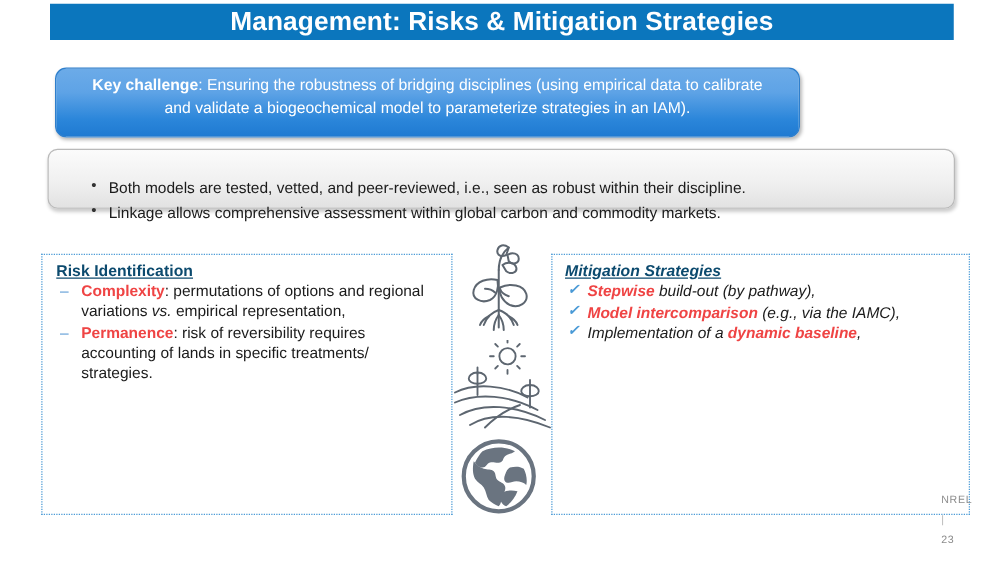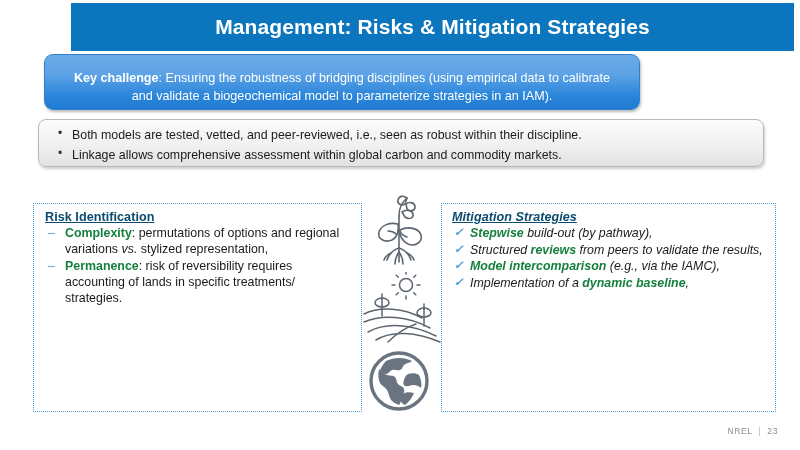--- a/index.html
+++ b/index.html
@@ -5,54 +5,54 @@
   html,body{margin:0;padding:0;}
   body{
     width:800px;height:450px;background:#ffffff;overflow:hidden;
     font-family:"Liberation Sans", sans-serif;
     position:relative;
   }
   .slide{position:absolute;inset:0;width:800px;height:450px;background:#fff;}
 
   
   .title-bar{
-    position:absolute;left:40px;top:3px;width:723px;height:48px;
+    position:absolute;left:40px;top:3px;width:723px;height:29px;
     background:#0b76bd;
-    display:flex;align-items:center;justify-content:center;margin-left:31px;
+    display:flex;align-items:center;justify-content:center;
   }
   .title-bar .title-text{
     color:#ffffff;font-size:21px;font-weight:bold;letter-spacing:0.1px;
     text-align:center;line-height:1.1;
   }
 
   
   .key-box{
     position:absolute;left:44px;top:54px;width:596px;height:56px;
     border-radius:9px;
     background:linear-gradient(to bottom,#6cabe8 0%,#5ea3e6 35%,#2b86da 75%,#1f7ad2 100%);
     border:1px solid #2f7fcc;
     box-shadow:1px 2px 3px rgba(0,0,0,0.28);
-    display:flex;align-items:flex-end;justify-content:center;
+    display:flex;align-items:flex-start;justify-content:center;
     box-sizing:border-box;padding:4px 26px;
   }
   .key-box .key-text{
     color:#ffffff;font-size:12.6px;line-height:1.45;text-align:center;
   }
   .key-box .key-text b{font-weight:bold;}
 
   
   .gray-box{
     position:absolute;left:38px;top:119px;width:726px;height:48px;
     border-radius:8px;
     background:linear-gradient(to bottom,#fbfbfb 0%,#f0f0f0 55%,#e2e2e2 100%);
     border:1px solid #b9b9b9;
     box-shadow:1px 2px 3px rgba(0,0,0,0.20);
     box-sizing:border-box;padding:5px 14px 5px 16px;
   }
-  .gray-box ul{list-style:none;margin:0;padding:0;}
+  .gray-box ul{list-style:none;margin:15px;padding:0;}
   .gray-box li{
     position:relative;padding-left:17px;
     font-size:12.4px;color:#1b1b1b;line-height:1.62;
   }
   .gray-box li:before{
     content:"\2022";position:absolute;left:3px;top:-1px;
     font-size:12px;color:#333;
   }
 
   
@@ -74,36 +74,36 @@
     margin-bottom:0.5px;
   }
   .panel-left li{padding-left:20px;}
   .panel-left li:before{
     content:"\2013";position:absolute;left:3px;top:0;color:#5b9bd5;font-size:12.4px;
   }
   .panel-right li{padding-left:18px;}
   .panel-right li:before{
     content:"\2713";position:absolute;left:2px;top:0;color:#4a9ad6;font-size:11.5px;font-weight:bold;
   }
-  .accent{color:#15803d;font-weight:bold;}
+  .accent{color:#ef4444;font-weight:bold;}
   .ital{font-style:italic;}
 
   
   .icon-col{
     position:absolute;left:360px;top:190px;width:82px;height:230px;
   }
   .icon-plant{position:absolute;left:6px;top:0px;}
   .icon-field{position:absolute;left:0px;top:82px;}
   .icon-globe{position:absolute;left:8px;top:160px;}
 
   
   .footer{
     position:absolute;right:22px;bottom:14px;
     font-size:8.5px;color:#8d8d8d;letter-spacing:0.6px;
-    display:flex;align-items:center;gap:6px;
+    display:flex;align-items:flex-start;gap:6px;flex-direction:column;
   }
   .footer .sep{color:#b5b5b5;}
 </style>
 </head>
 <body>
 
 <div class="slide">
 
   <div class="title-bar">
     <div class="title-text">Management: Risks &amp; Mitigation Strategies</div>
@@ -118,30 +118,29 @@
   <div class="gray-box">
     <ul>
       <li>Both models are tested, vetted, and peer-reviewed, i.e., seen as robust within their discipline.</li>
       <li>Linkage allows comprehensive assessment within global carbon and commodity markets.</li>
     </ul>
   </div>
 
   <div class="panel panel-left">
     <h3>Risk Identification</h3>
     <ul>
-      <li><span class="accent">Complexity</span><span>: </span><span>permutations of options and regional variations </span><span class="ital">vs.</span><span> stylized representation,</span></li>
+      <li><span class="accent">Complexity</span><span>: </span><span>permutations of options and regional variations </span><span class="ital">vs.</span><span> empirical representation,</span></li>
       <li><span class="accent">Permanence</span><span>: </span><span>risk of reversibility requires accounting of lands in specific treatments/ strategies.</span></li>
     </ul>
   </div>
 
   <div class="panel panel-right">
     <h3>Mitigation Strategies</h3>
     <ul>
       <li><span class="accent">Stepwise</span><span> build-out (by pathway),</span></li>
-      <li><span>Structured </span><span class="accent">reviews</span><span> from peers to validate the results,</span></li>
       <li><span class="accent">Model intercomparison</span><span> (e.g., via the IAMC),</span></li>
       <li><span>Implementation of a </span><span class="accent">dynamic baseline</span><span>,</span></li>
     </ul>
   </div>
 
   <div class="icon-col">
 
     <span class="icon-plant">
       <svg width="66" height="80" viewBox="0 0 66 80" fill="none" stroke="#5d6670" stroke-width="1.6" stroke-linecap="round" stroke-linejoin="round">
         <path d="M33 72 L33 26"></path>

